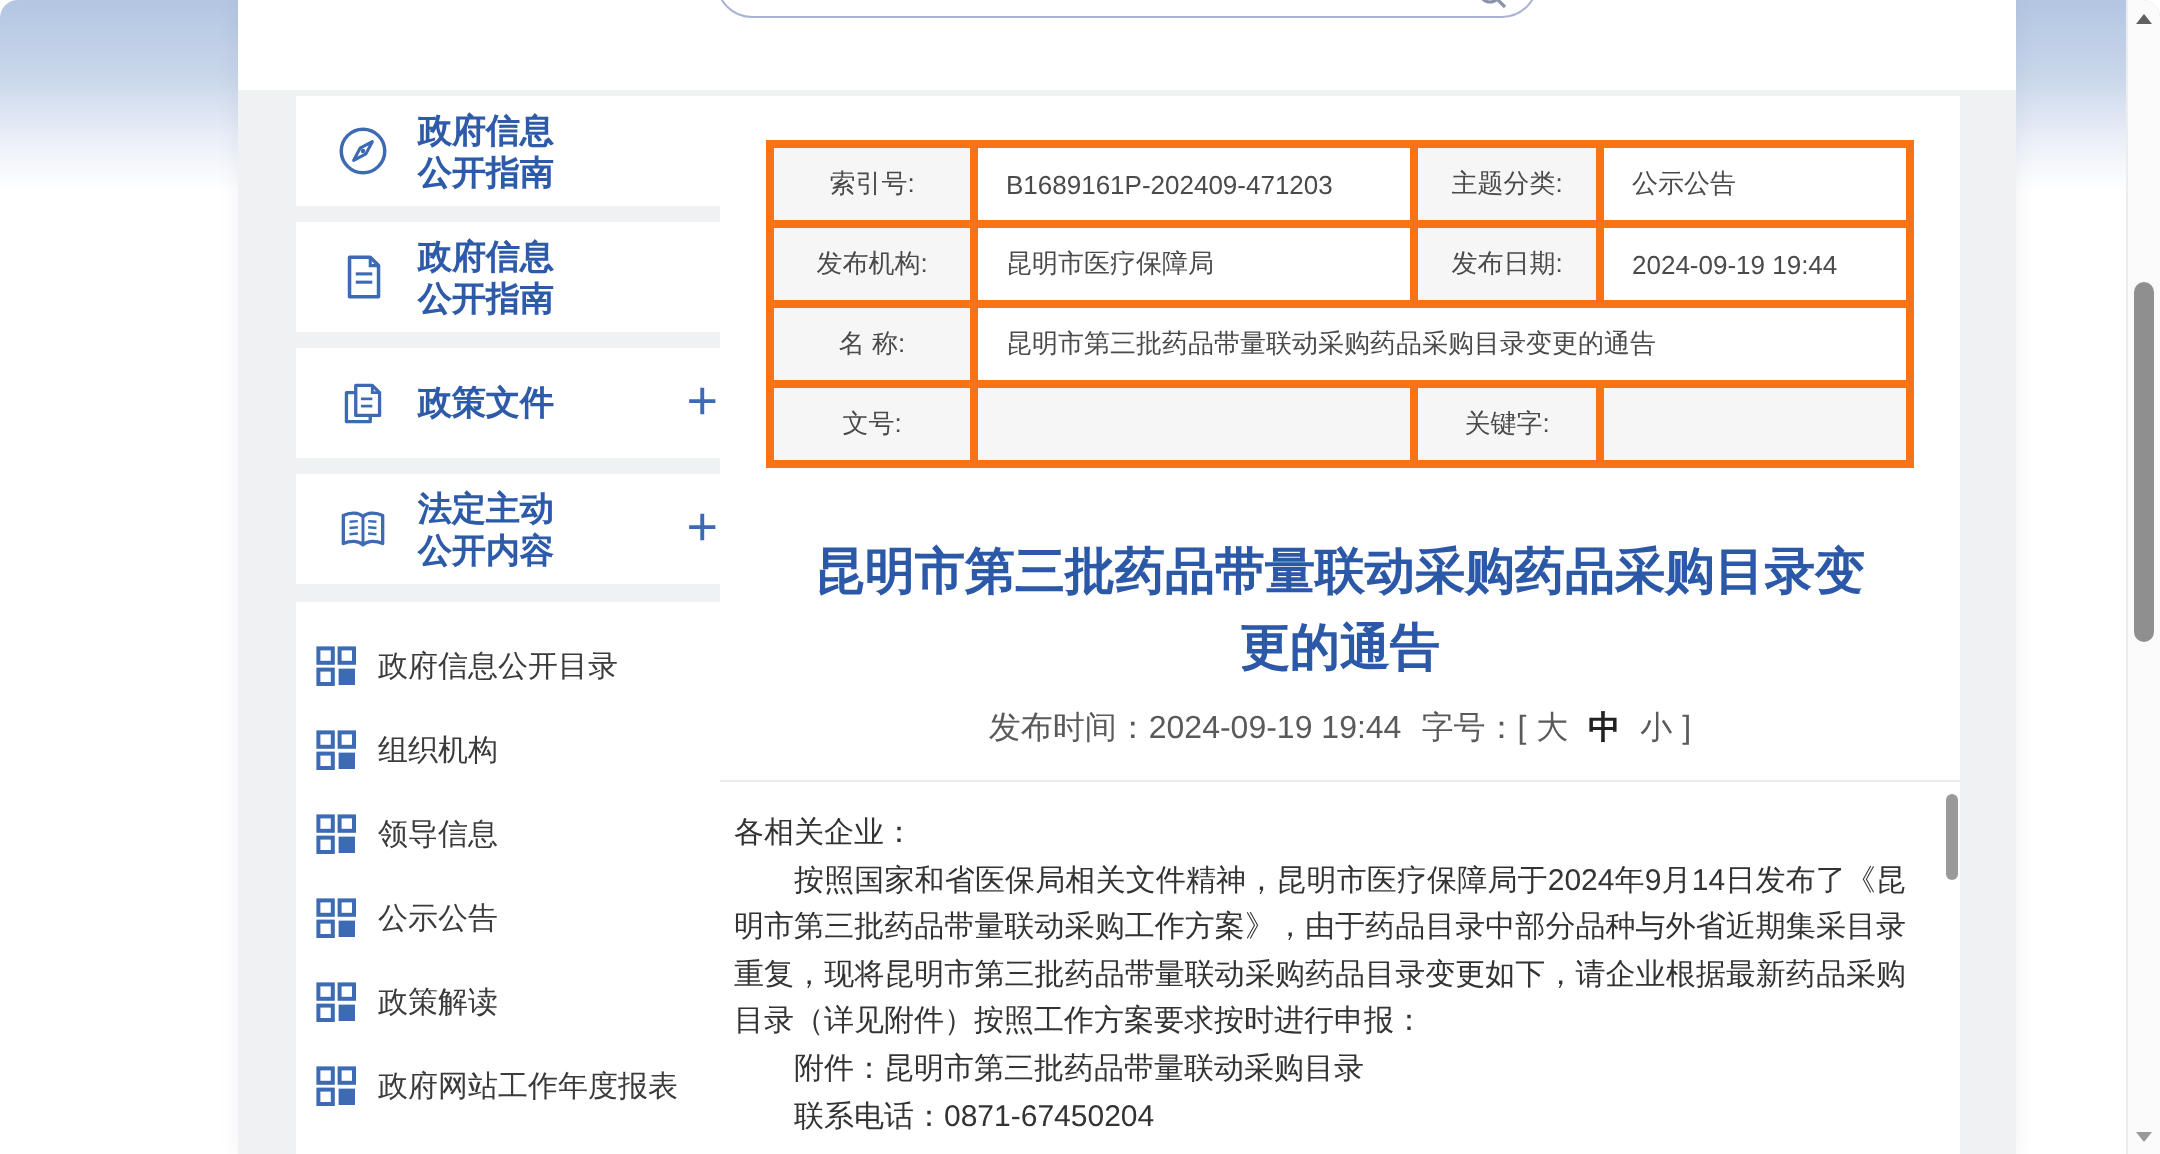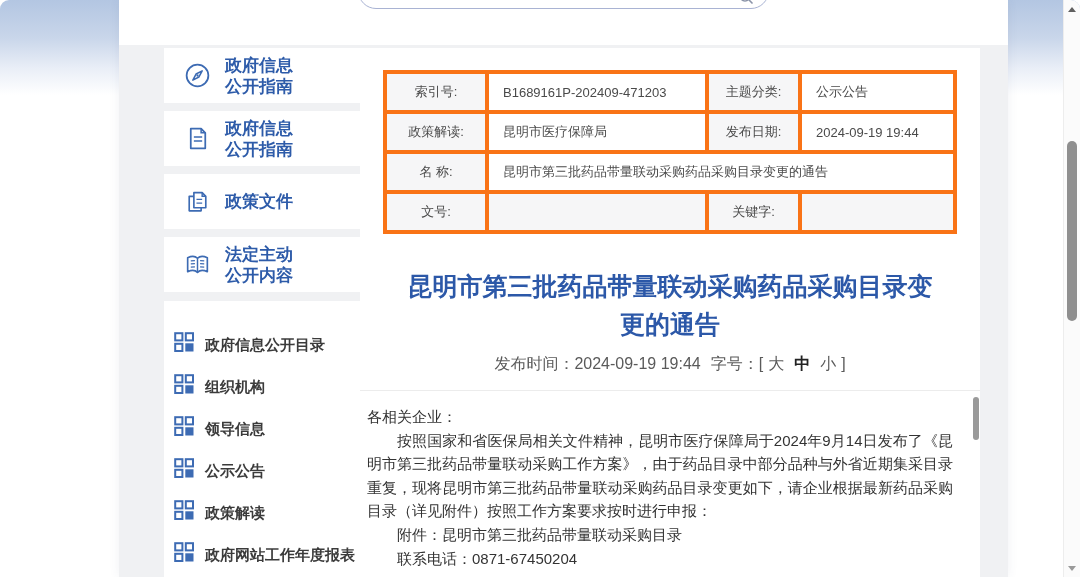--- a/index.html
+++ b/index.html
@@ -15,30 +15,30 @@
   .content-area { position:absolute; left:0; right:0; top:45px; bottom:0; background:#f0f1f3; }
 
   
   .search-box { position:absolute; left:239px; top:-27px; width:411px; height:36px;
     background:#fff; border:1px solid #a9b3d3; border-radius:18px; z-index:5; }
   .search-input { position:absolute; left:16px; top:10px; width:350px; height:20px;
     border:none; outline:none; font-size:14px; background:transparent; }
   .search-icon { position:absolute; right:14px; top:15px; width:16px; height:16px; color:#8a93a8; }
 
   
-  .sidebar { position:absolute; left:29px; top:48px; width:226px; bottom:0; z-index:2;margin-left:16px; }
+  .sidebar { position:absolute; left:29px; top:48px; width:226px; bottom:0; z-index:2; }
   .menu-card { height:55px; margin-bottom:8px; background:#fff; display:flex;
     align-items:center; padding-left:19px; position:relative; cursor:pointer; }
   .menu-icon { width:29px; height:29px; flex:0 0 29px; margin-right:13px; color:#3d6bb3; }
   .menu-label { width:78px; font-size:17px; font-weight:bold; color:#2d5ba9; line-height:21px; }
   .plus { position:absolute; right:15px; top:50%; transform:translateY(-54%);
     font-size:27px; font-weight:300; color:#3d6bb3; line-height:1; }
   .list-card { margin-top:9px; background:#fff; padding:11px 8px 10px 8px;
     height:280px; overflow:hidden; }
-  .list-item { min-height:42px; display:flex; align-items:flex-end; cursor:pointer;font-weight:bold; }
+  .list-item { min-height:42px; display:flex; align-items:center; cursor:pointer; }
   .grid-icon { width:24px; height:24px; flex:0 0 24px; margin-right:9px; color:#3d6bb3; }
   .list-label { font-size:15px; color:#3b3b3b; line-height:19px; }
 
   
   .article { position:absolute; left:241px; top:48px; width:620px; height:535px;
     background:#fff; z-index:2; }
   table.meta { margin:22px auto 0 auto; width:570px; border-collapse:collapse;
     table-layout:fixed; font-size:13px; color:#4a4a4a; }
   table.meta td { border:4px solid #f97316; height:40px; vertical-align:middle; background:#fff; }
   table.meta td.lbl { background:#f6f6f7; text-align:center; }
@@ -228,21 +228,21 @@
               <col style="width:155px">
             </colgroup>
         <tbody>
               <tr>
           <td class="lbl">索引号:</td>
           <td class="val">B1689161P-202409-471203</td>
           <td class="lbl">主题分类:</td>
           <td class="val">公示公告</td>
         </tr>
         <tr>
-          <td class="lbl">政策解读:</td>
+          <td class="lbl">发布机构:</td>
           <td class="val">昆明市医疗保障局</td>
           <td class="lbl">发布日期:</td>
           <td class="val">2024-09-19 19:44</td>
         </tr>
         <tr>
           <td class="lbl">名 称:</td>
           <td class="val" colspan="3">昆明市第三批药品带量联动采购药品采购目录变更的通告</td>
         </tr>
         <tr class="empty-row">
           <td class="lbl">文号:</td>

